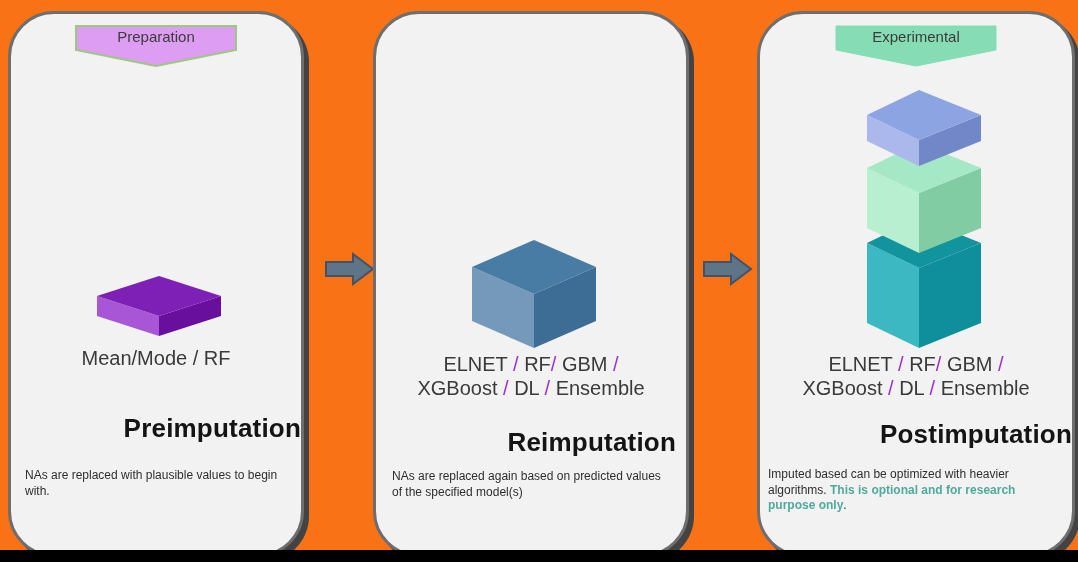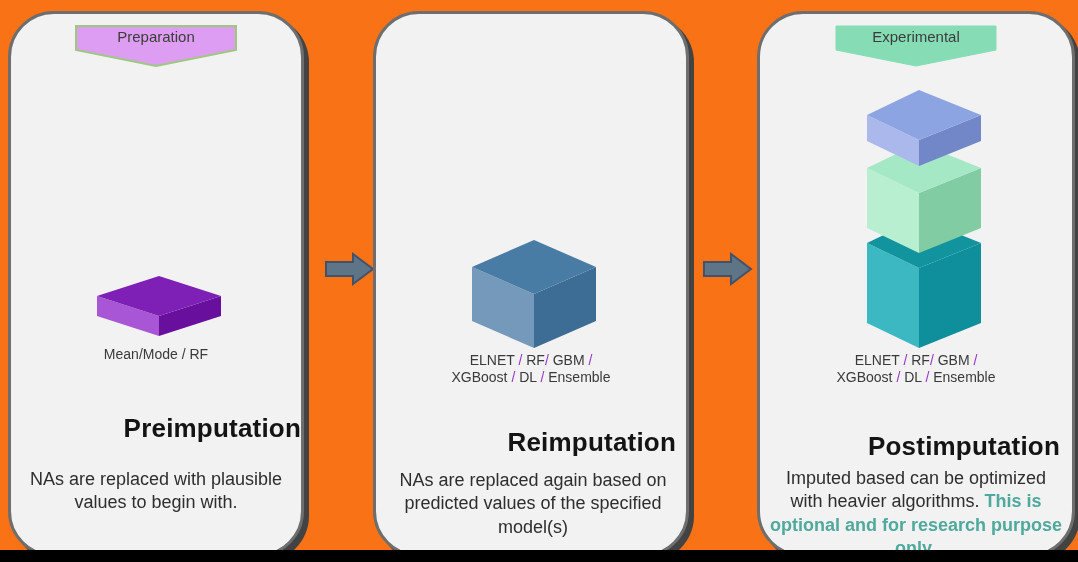--- a/index.html
+++ b/index.html
@@ -21,32 +21,32 @@
   .ribbon svg {position:absolute; left:0; top:0; width:100%; height:100%;}
   .ribbon .ribbon-label {position:absolute; top:3px; left:0; right:0;
            text-align:center; font-size:15px; color:#3C3C3C;}
 
   .boxart {position:absolute;}
   .boxart-1 {left:73px; top:254px; width:150px; height:80px;}
   .boxart-2 {left:93px; top:224px; width:130px; height:112px;}
   .boxart-3 {left:94px; top:74px;  width:130px; height:262px;}
 
   .models {position:absolute; left:0; right:0; text-align:center;
-           font-size:14px; color:#3A3A3A; line-height:1.22;}
+           font-size:20px; color:#3A3A3A; line-height:1.22;}
   .panel-1 .models {top:332px;}
   .panel-2 .models {top:338px;}
   .panel-3 .models {top:338px;}
 
   .heading {position:absolute; left:0; right:0; text-align:right;
             font-size:26px; font-weight:bold; color:#141414; letter-spacing:0.2px;}
   .panel-1 .heading {top:399px;}
   .panel-2 .heading {top:403px;}
   .panel-3 .heading {top:405px;}
 
-  .desc {position:absolute; text-align:center; font-size:18px;
+  .desc {position:absolute; font-size:12px;
          color:#2E2E2E; line-height:1.3;}
   .panel-1 .desc {top:454px; left:14px; right:14px;}
   .panel-2 .desc {top:455px; left:16px; right:12px;}
   .panel-3 .desc {top:453px; left:8px;  right:8px;}
 
   .flow-arrow {position:absolute; width:50px; height:34px;}
   .flow-arrow-1 {left:325px; top:252px;}
   .flow-arrow-2 {left:703px; top:252px;}
 </style>
 </head>
@@ -111,17 +111,17 @@
       <polygon points="13,80 65,105 65,165 13,140" fill="#B8EFD0"></polygon>
       <polygon points="65,105 127,80 127,140 65,165" fill="#82CCA3"></polygon>
       <polygon points="65,55 127,80 65,105 13,80" fill="#A5E8C5"></polygon>
 
       <polygon points="13,27 65,52 65,78 13,53" fill="#ABB8EC"></polygon>
       <polygon points="65,52 127,27 127,53 65,78" fill="#7287C8"></polygon>
       <polygon points="65,2 127,27 65,52 13,27" fill="#8CA5E2"></polygon>
     </svg>
 
     <div class="models"><span>ELNET </span><span style="color: rgb(153, 51, 204);">/</span><span> RF</span><span style="color: rgb(153, 51, 204);">/</span><span> GBM </span><span style="color: rgb(153, 51, 204);">/</span><br><span>XGBoost </span><span style="color: rgb(153, 51, 204);">/</span><span> DL </span><span style="color: rgb(153, 51, 204);">/</span><span> Ensemble</span></div>
-    <h2 class="heading" style="margin:12px">Postimputation</h2>
+    <h2 class="heading" style="margin:0">Postimputation</h2>
     <p class="desc" style="margin:0"><span>Imputed based can be optimized with heavier algorithms. </span><span style="color: rgb(79, 169, 156); font-weight: bold;">This is optional and for research purpose only</span><span>.</span></p>
   </section>
 
 </div>
 
 </body></html>

